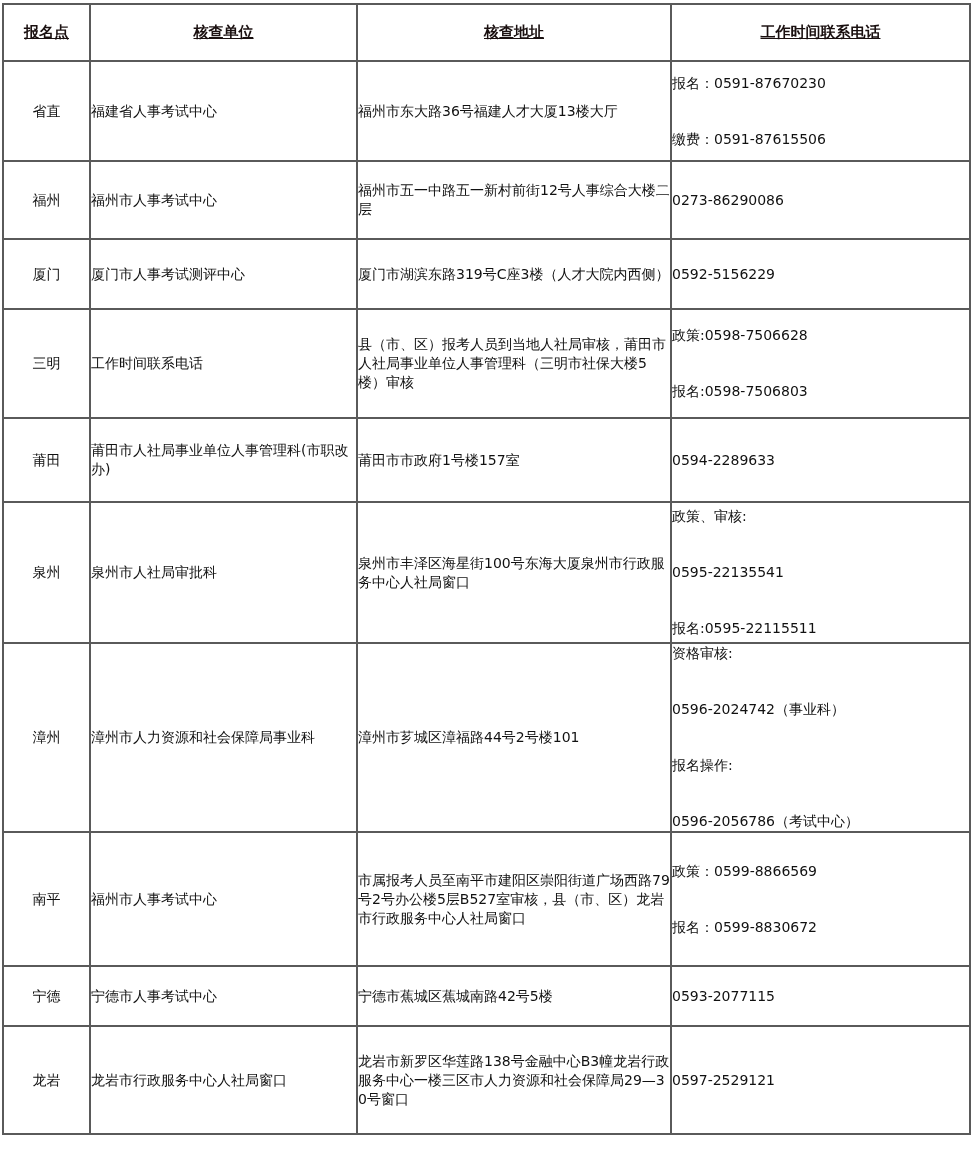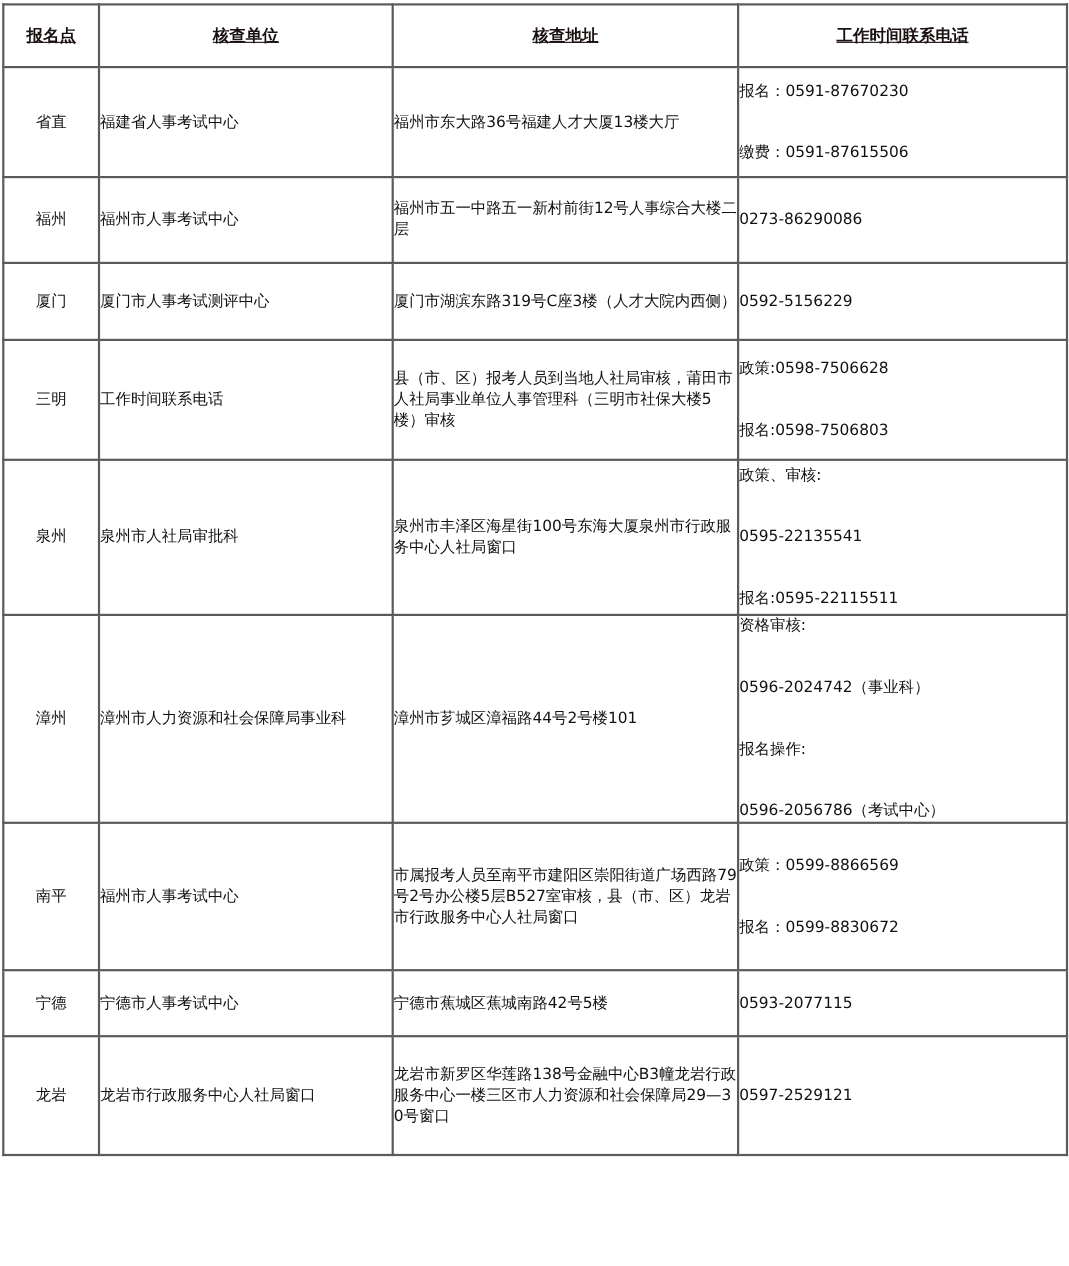--- a/index.html
+++ b/index.html
@@ -86,20 +86,28 @@
     <tr style="height:109px">
       <td class="site">三明</td>
       <td class="unit">工作时间联系电话</td>
       <td class="addr">县（市、区）报考人员到当地人社局审核，莆田市人社局事业单位人事管理科（三明市社保大楼5楼）审核</td>
       <td class="phone">
         <span class="phone-line">政策:0598-7506628</span>
         <span class="phone-line">报名:0598-7506803</span>
       </td>
     </tr>
 
+    <tr style="height:84px">
+      <td class="site">莆田</td>
+      <td class="unit">莆田市人社局事业单位人事管理科(市职改办)</td>
+      <td class="addr">莆田市市政府1号楼157室</td>
+      <td class="phone">
+        <span class="phone-line">0594-2289633</span>
+      </td>
+    </tr>
 
     <tr style="height:141px">
       <td class="site">泉州</td>
       <td class="unit">泉州市人社局审批科</td>
       <td class="addr">泉州市丰泽区海星街100号东海大厦泉州市行政服务中心人社局窗口</td>
       <td class="phone">
         <span class="phone-line">政策、审核:</span>
         <span class="phone-line">0595-22135541</span>
         <span class="phone-line">报名:0595-22115511</span>
       </td>

